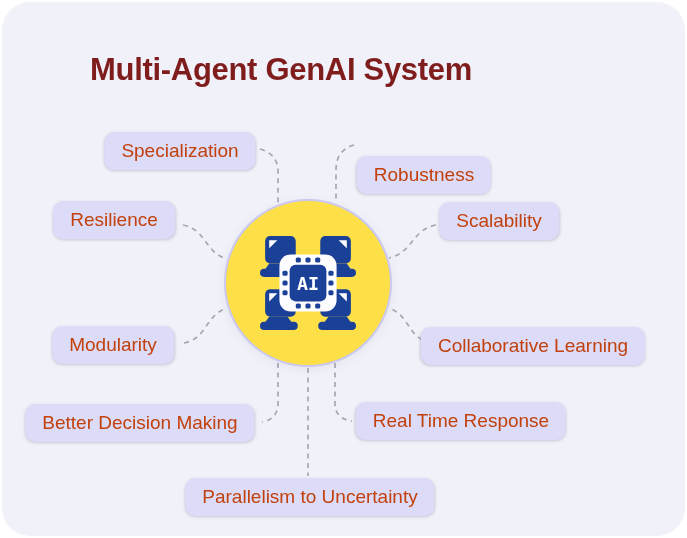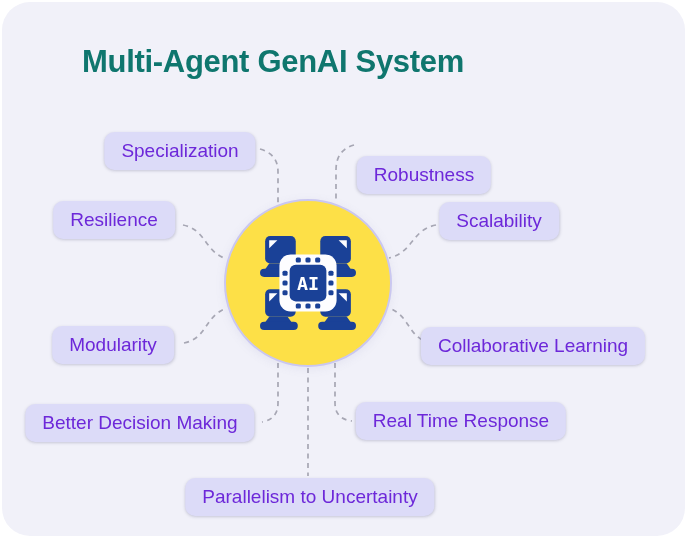--- a/index.html
+++ b/index.html
@@ -6,34 +6,34 @@
   body{
     width:687px;height:538px;position:relative;background:#ffffff;
     font-family:"Liberation Sans", sans-serif;overflow:hidden;
   }
   .card{
     position:absolute;left:2px;top:2px;width:683px;height:534px;
     background:#f1f1f9;border-radius:28px;
   }
   .title{
     position:absolute;top:44px;left:0;width:546px;text-align:center;
-    font-size:31px;font-weight:800;color:#0f766e;letter-spacing:-0.3px;
-    margin:0;
+    font-size:31px;font-weight:800;color:#7f1d1d;letter-spacing:-0.3px;
+    margin:8px;
   }
   svg.lines{position:absolute;left:0;top:0;width:687px;height:538px;}
   .lines path{fill:none;stroke:#a7a7b4;stroke-width:1.7;stroke-dasharray:5 4.5;}
   .hub{
     position:absolute;left:224px;top:199px;width:168px;height:168px;
     border-radius:50%;background:#fde047;border:2px solid #cac7f0;
     box-sizing:border-box;display:flex;align-items:center;justify-content:center;
     box-shadow:0 2px 10px rgba(120,120,170,0.10);
   }
   .pill{
     position:absolute;transform:translate(-50%,-50%);
-    background:#dcdbf8;color:#6d28d9;font-size:19px;line-height:1;
+    background:#dcdbf8;color:#c2410c;font-size:19px;line-height:1;
     padding:9px 17px 10px 17px;border-radius:10px;white-space:nowrap;
     box-shadow:0 1px 3px rgba(90,90,130,0.28);
   }
   .n1{left:180px;top:151px;}
   .n2{left:424px;top:143px;margin-top:32px;}
   .n3{left:114px;top:220px;}
   .n4{left:499px;top:221px;}
   .n5{left:113px;top:345px;}
   .n6{left:533px;top:346px;}
   .n7{left:140px;top:423px;}

